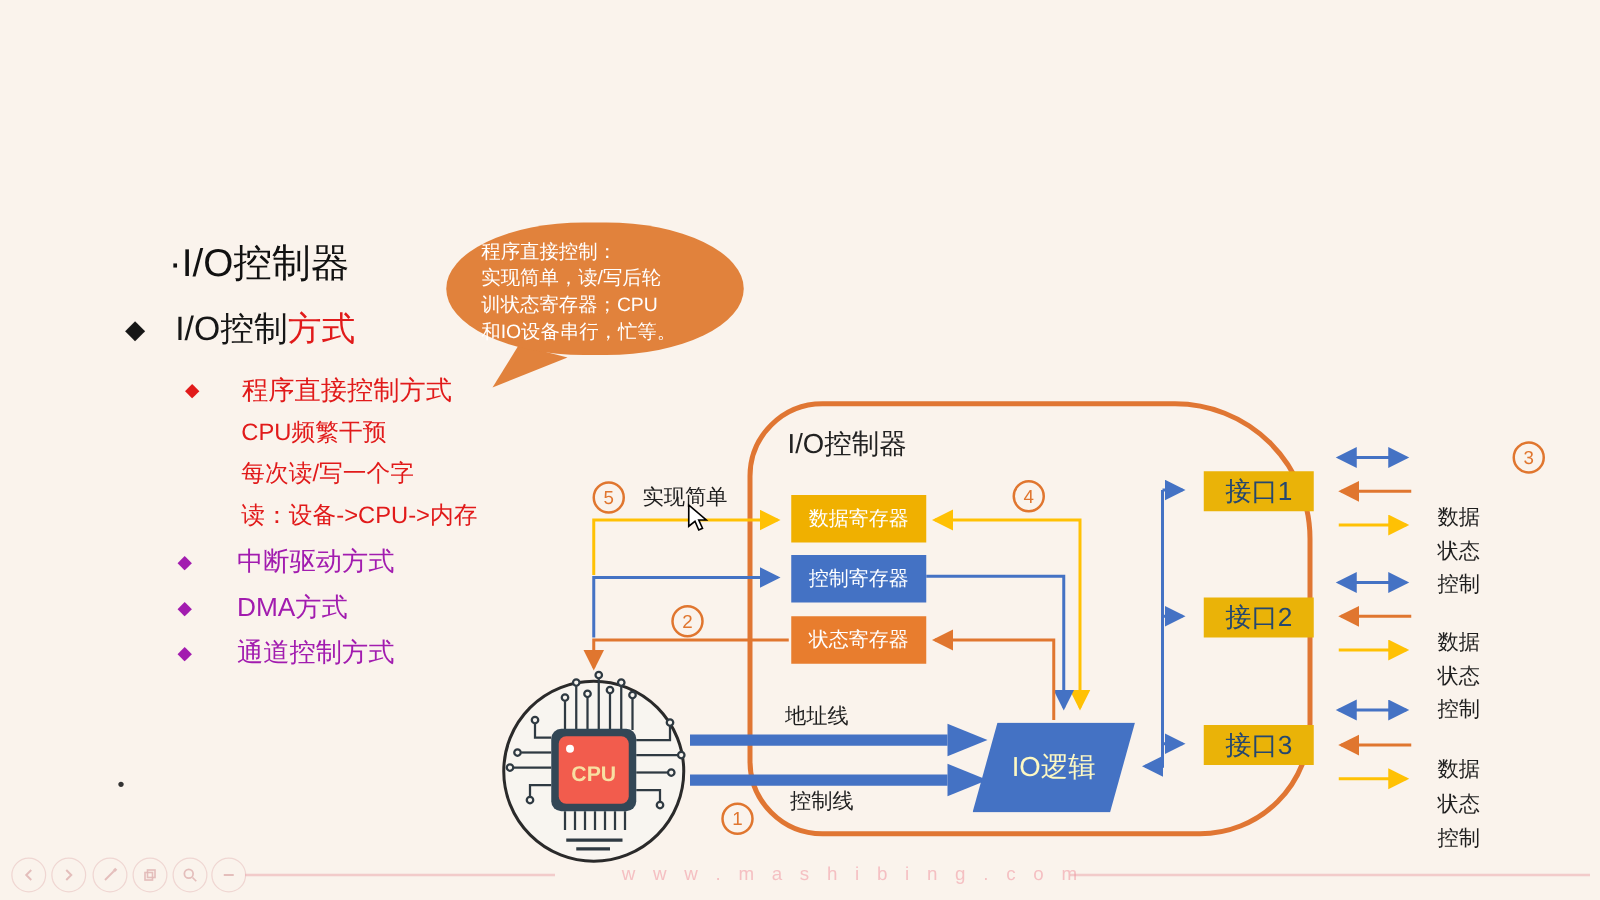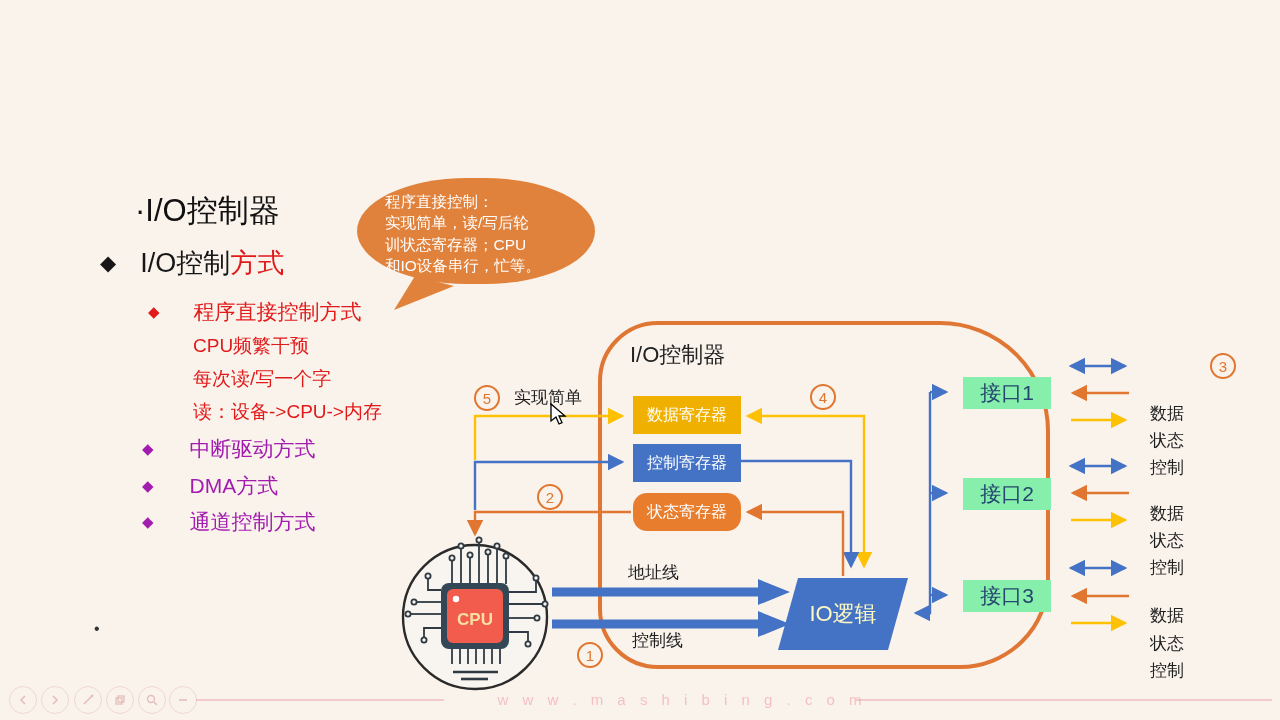--- a/index.html
+++ b/index.html
@@ -34,25 +34,25 @@
 
   
   .ctrl-box { position:absolute; left:598px; top:321px; width:452px; height:348px;
               border:4px solid #E07633; border-radius:60px 110px 90px 60px; z-index:1; }
   .ctrl-title { position:absolute; left:630px; top:340px; font-size:22px; color:#222; z-index:3;text-align:right; }
   .wires { position:absolute; left:0; top:0; z-index:2; pointer-events:none; }
   .reg { position:absolute; left:633px; width:108px; height:38px; display:flex; align-items:center; justify-content:center;
          color:#fff; font-size:16px; z-index:3; }
   .reg.data   { top:396px; background:#F0B000; }
   .reg.ctl    { top:444px; background:#4472C4; }
-  .reg.status { top:493px; background:#E87D2E;border-radius:14px; }
+  .reg.status { top:493px; background:#E87D2E; }
   .iologic { position:absolute; left:778px; top:578px; width:130px; height:72px; background:#4472C4;
              clip-path:polygon(20px 0, 130px 0, 110px 100%, 0 100%);
              display:flex; align-items:center; justify-content:center; color:#fef9c3; font-size:22px; z-index:3; }
-  .iface { position:absolute; left:963px; width:88px; height:32px; background:#86efac; color:#25476F;
+  .iface { position:absolute; left:963px; width:88px; height:32px; background:#eab308; color:#25476F;
            font-size:21px; font-weight:500; display:flex; align-items:center; justify-content:center; z-index:3; }
   .lbl { position:absolute; font-size:17px; color:#1F1F1F; z-index:3; }
   .chan { position:absolute; left:1150px; font-size:17px; color:#1F1F1F; z-index:3;margin-top:46px; }
   .circ { position:absolute; width:26px; height:26px; border:2px solid #E0762F; border-radius:50%;
           color:#E0762F; font-size:15px; display:flex; align-items:center; justify-content:center; z-index:4; background:transparent; }
 
   
   .pbtn { position:absolute; top:686px; width:28px; height:28px; border-radius:50%;
           border:1.5px solid rgba(225,175,175,.6); opacity:.7; display:flex; align-items:center; justify-content:center; z-index:6; }
   .hline { position:absolute; top:699px; height:2px; background:rgba(235,170,175,.55); z-index:6; }

